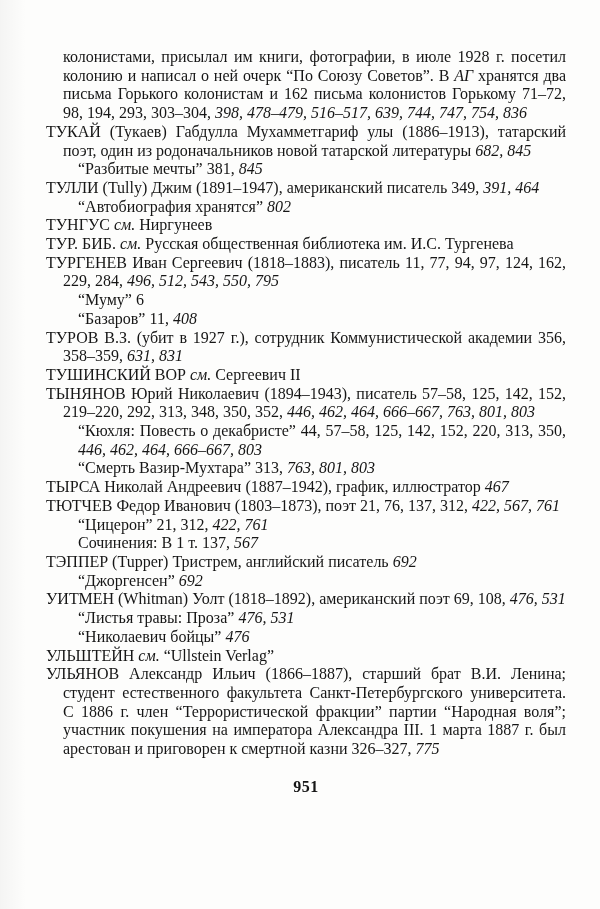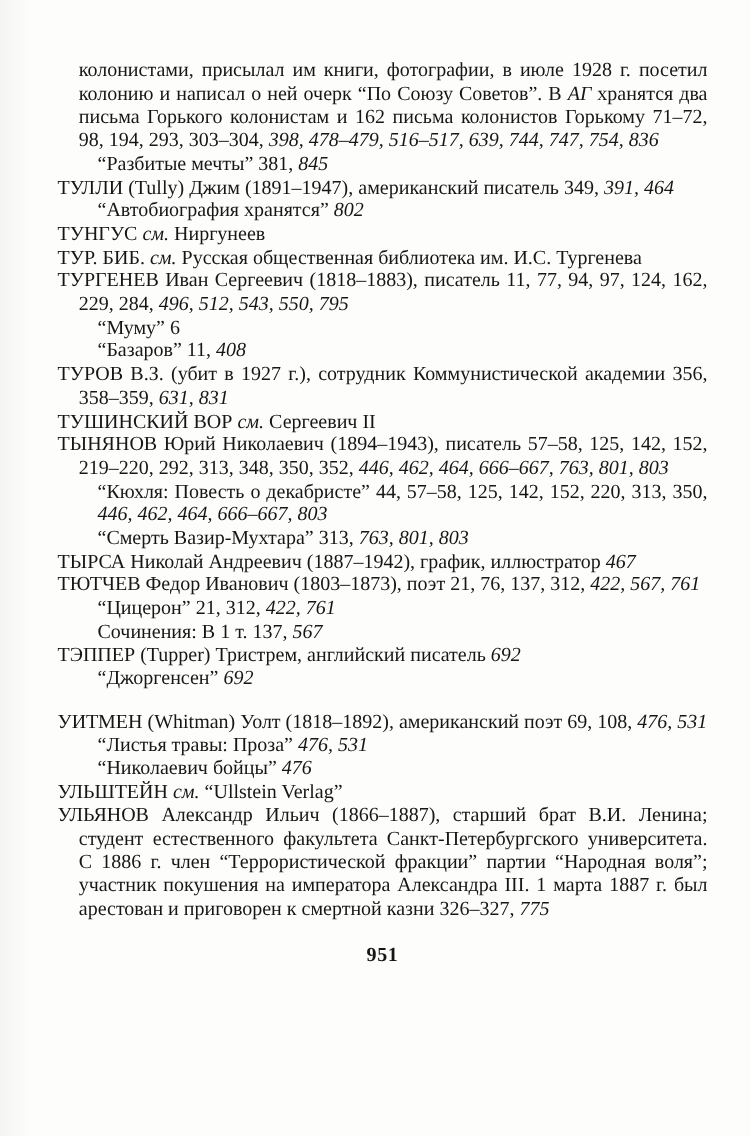--- a/index.html
+++ b/index.html
@@ -22,36 +22,37 @@
     top: 48px; left: 46px;
     width: 520px;
   }
   .text-block p {
     margin: 0;
     text-align: justify;
   }
   p.continuation { padding-left: 17px; text-indent: 0; }
   p.main { padding-left: 17px; text-indent: -17px; }
   p.sub { padding-left: 32px; text-indent: 0; }
-  p.gap { margin-top: 16px; }
+  p.gap { margin-top: 0; }
   .it { font-style: italic; }
   .page-number {
     margin-top: 19px;
     text-align: center;
     font-weight: bold;
     letter-spacing: 0.5px;
   }
 </style>
 </head>
 <body>
 
 <div class="page">
   <div class="text-block">
 
   <p class="continuation"><span class="">колонистами, присылал им книги, фотографии, в июле 1928 г. посетил колонию и написал о ней очерк “По Союзу Советов”. В </span><span class="it">АГ</span><span class=""> хранятся два письма Горького колонистам и 162 письма колонистов Горькому 71–72, 98, 194, 293, 303–304, </span><span class="it">398, 478–479, 516–517, 639, 744, 747, 754, 836</span></p>
+      <p class="main"><span class="">ТУКАЙ (Тукаев) Габдулла Мухамметгариф улы (1886–1913), татарский поэт, один из родоначальников новой татарской литературы </span><span class="it">682, 845</span></p>
       <p class="sub"><span class="">“Разбитые мечты” 381, </span><span class="it">845</span></p>
       <p class="main"><span class="">ТУЛЛИ (Tully) Джим (1891–1947), американский писатель 349, </span><span class="it">391, 464</span></p>
       <p class="sub"><span class="">“Автобиография хранятся” </span><span class="it">802</span></p>
       <p class="main"><span class="">ТУНГУС </span><span class="it">см.</span><span class=""> Ниргунеев</span></p>
       <p class="main"><span class="">ТУР. БИБ. </span><span class="it">см.</span><span class=""> Русская общественная библиотека им. И.С. Тургенева</span></p>
       <p class="main"><span class="">ТУРГЕНЕВ Иван Сергеевич (1818–1883), писатель 11, 77, 94, 97, 124, 162, 229, 284, </span><span class="it">496, 512, 543, 550, 795</span></p>
       <p class="sub"><span class="">“Муму” 6</span></p>
       <p class="sub"><span class="">“Базаров” 11, </span><span class="it">408</span></p>
       <p class="main"><span class="">ТУРОВ В.З. (убит в 1927 г.), сотрудник Коммунистической академии 356, 358–359, </span><span class="it">631, 831</span></p>
       <p class="main"><span class="">ТУШИНСКИЙ ВОР </span><span class="it">см.</span><span class=""> Сергеевич II</span></p>

